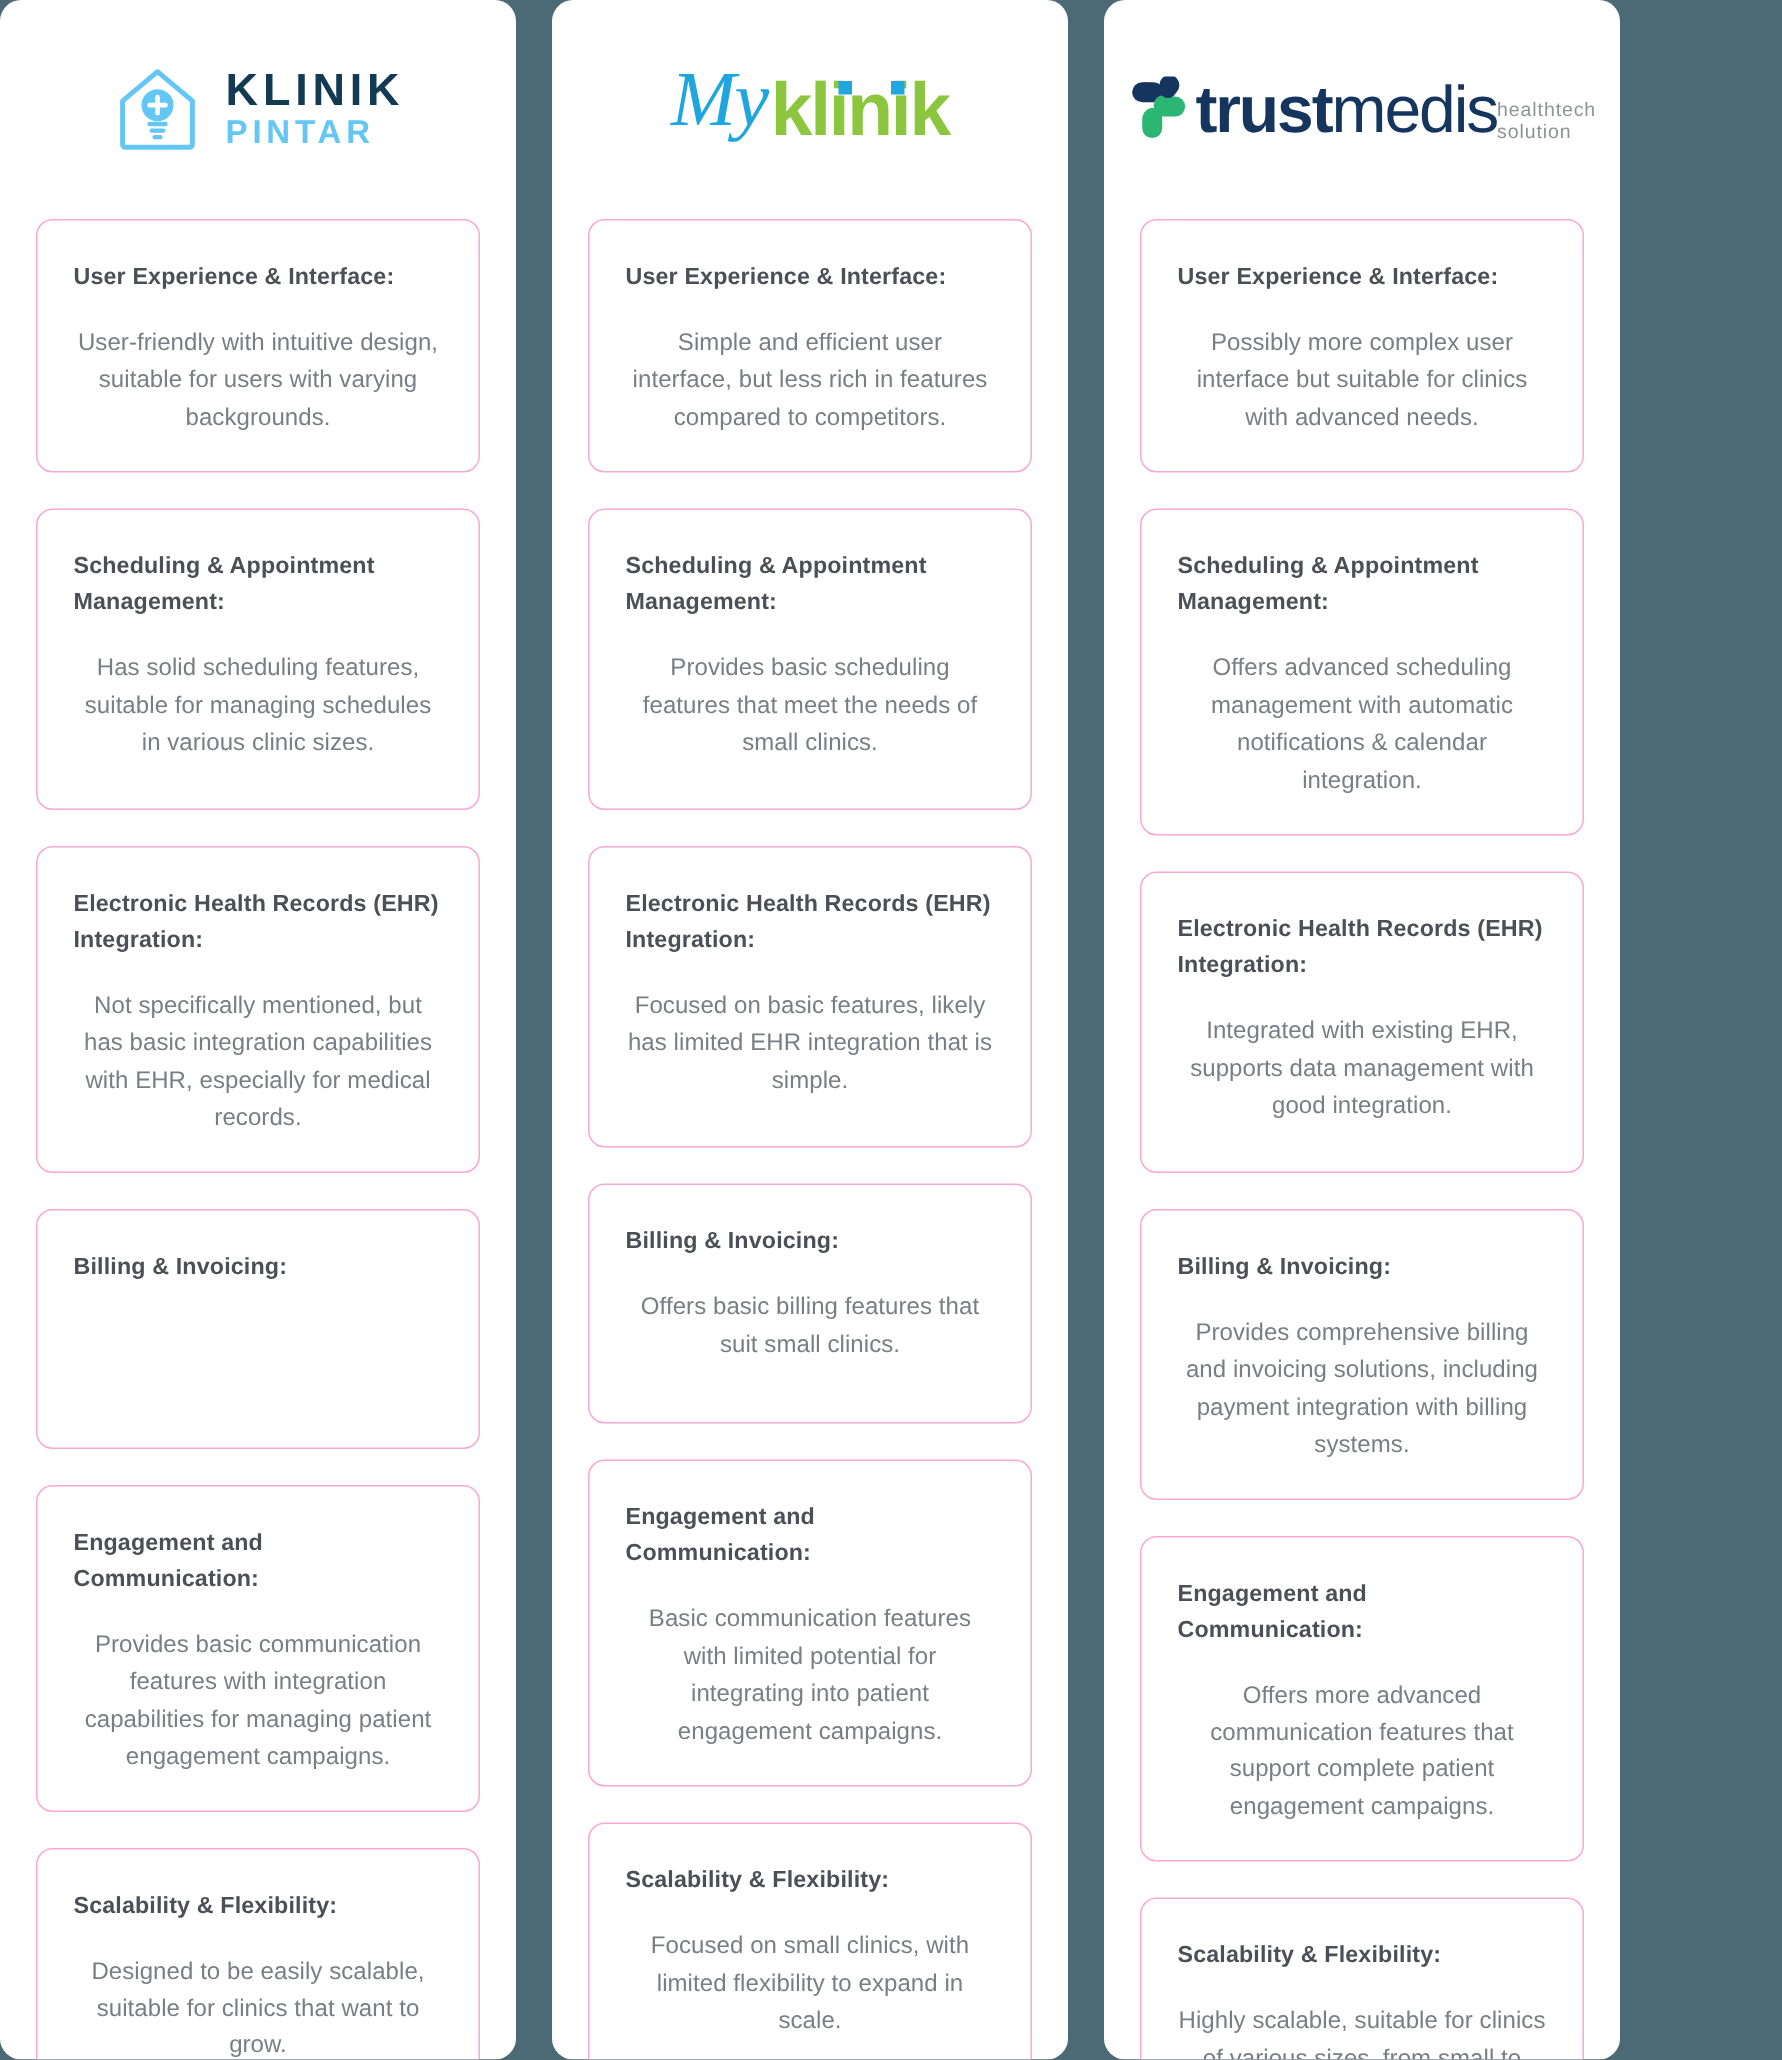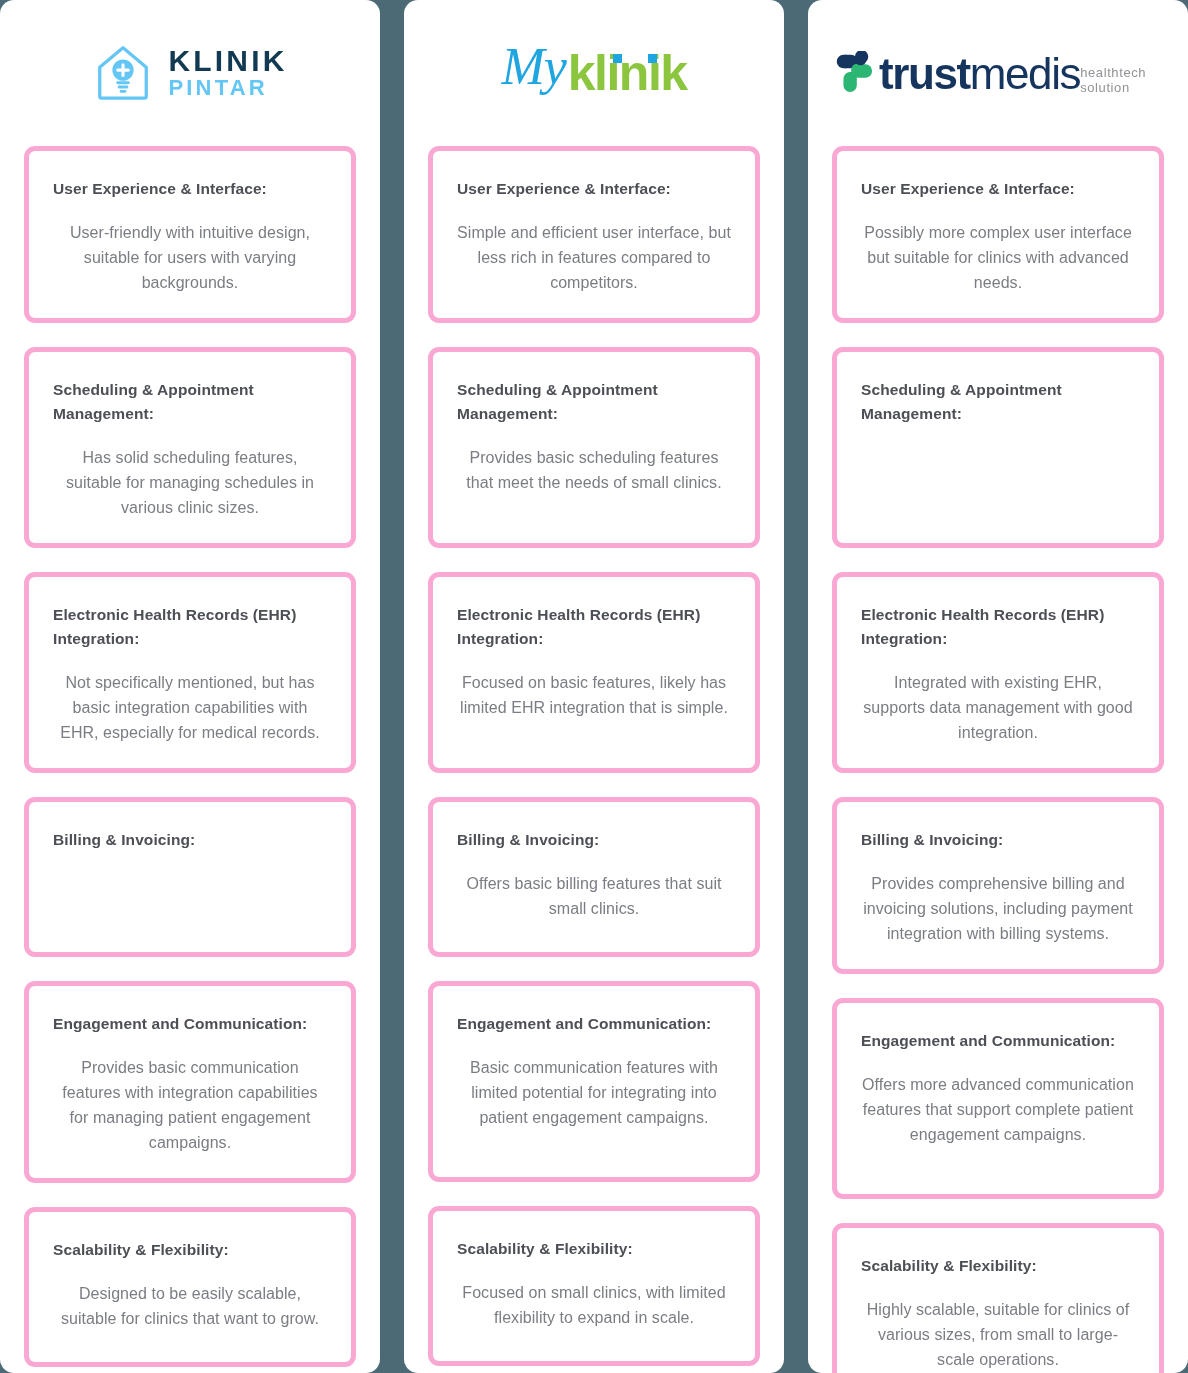--- a/index.html
+++ b/index.html
@@ -9,21 +9,21 @@
     height: 1373px;
   }
 
   body {
     background: #4c6a75;
     font-family: "Liberation Sans", "DejaVu Sans", sans-serif;
     overflow: hidden;
   }
 
   .compare-board {
-    width: 1188px;
+    width: 1080px;
     height: 1373px;
     display: flex;
     flex-direction: row;
     align-items: stretch;
     gap: 24px;
     background: #4c6a75;
   }
 
   .brand-column {
     flex: 1 1 0;
@@ -128,21 +128,21 @@
   }
 
   
   .cards-stack {
     display: flex;
     flex-direction: column;
     flex: 1 1 auto;
   }
 
   .feature-card {
-    border: 5px solid #f9a8d4;
+    border: 1px solid #f9a8d4;
     border-radius: 11px;
     background: #ffffff;
     padding: 26px 24px 22px 24px;
     margin-bottom: 24px;
     display: flex;
     flex-direction: column;
   }
   .feature-card:last-child { margin-bottom: 0; }
 
   .card-title {
@@ -283,20 +283,21 @@
       </div>
     </div>
 
     <div class="cards-stack">
       <div class="feature-card row-h-0">
         <div class="card-title">User Experience &amp; Interface:</div>
         <div class="card-body">Possibly more complex user interface but suitable for clinics with advanced needs.</div>
       </div>
       <div class="feature-card row-h-1">
         <div class="card-title">Scheduling &amp; Appointment Management:</div>
+        <div class="card-body">Offers advanced scheduling management with automatic notifications &amp; calendar integration.</div>
       </div>
       <div class="feature-card row-h-2">
         <div class="card-title">Electronic Health Records (EHR) Integration:</div>
         <div class="card-body">Integrated with existing EHR, supports data management with good integration.</div>
       </div>
       <div class="feature-card row-h-3">
         <div class="card-title">Billing &amp; Invoicing:</div>
         <div class="card-body">Provides comprehensive billing and invoicing solutions, including payment integration with billing systems.</div>
       </div>
       <div class="feature-card row-h-4">

